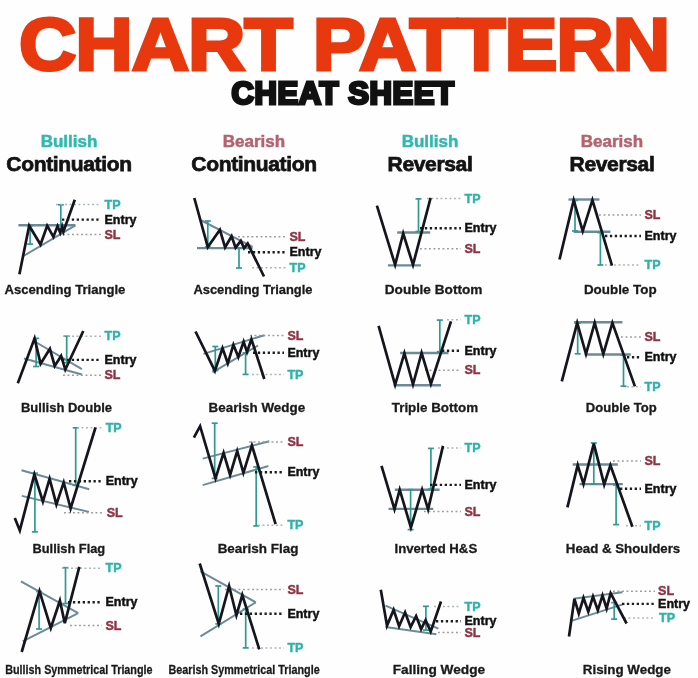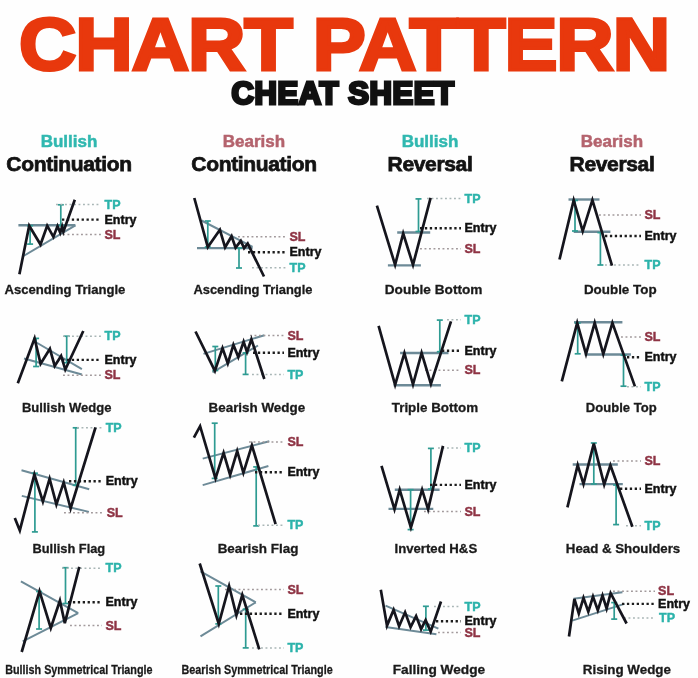--- a/index.html
+++ b/index.html
@@ -276,21 +276,21 @@
       <div class="lvl" style="left: 464.5px; top: 221.3px; color: rgb(17, 17, 17);">Entry</div>
       <div class="lvl" style="left: 464.5px; top: 241.8px; color: rgb(142, 51, 68);">SL</div>
       <div class="cap" style="left: 283.6px; width: 300px; top: 282px;"><span style="display: inline-block; white-space: nowrap; transform: scaleX(1.04878);">Double Bottom</span></div>
       <div class="lvl" style="left: 644.5px; top: 208.1px; color: rgb(142, 51, 68);">SL</div>
       <div class="lvl" style="left: 644.5px; top: 229.1px; color: rgb(17, 17, 17);">Entry</div>
       <div class="lvl" style="left: 644.5px; top: 258.1px; color: rgb(44, 179, 171);">TP</div>
       <div class="cap" style="left: 470.1px; width: 300px; top: 282px;"><span style="display: inline-block; white-space: nowrap; transform: scaleX(1.03075);">Double Top</span></div>
       <div class="lvl" style="left: 104.5px; top: 329.3px; color: rgb(44, 179, 171);">TP</div>
       <div class="lvl" style="left: 104.5px; top: 353px; color: rgb(17, 17, 17);">Entry</div>
       <div class="lvl" style="left: 104.5px; top: 368.4px; color: rgb(142, 51, 68);">SL</div>
-      <div class="cap" style="left: -83.4px; width: 300px; top: 400px;"><span style="display: inline-block; white-space: nowrap; transform: scaleX(1.00192);">Bullish Wedge</span></div>
+      <div class="cap" style="left: -83.4px; width: 300px; top: 400px;"><span style="display: inline-block; white-space: nowrap; transform: scaleX(1.00192);">Bullish Double</span></div>
       <div class="lvl" style="left: 287.4px; top: 328.7px; color: rgb(142, 51, 68);">SL</div>
       <div class="lvl" style="left: 287.4px; top: 345.8px; color: rgb(17, 17, 17);">Entry</div>
       <div class="lvl" style="left: 287.4px; top: 367.5px; color: rgb(44, 179, 171);">TP</div>
       <div class="cap" style="left: 106.6px; width: 300px; top: 400px;"><span style="display: inline-block; white-space: nowrap; transform: scaleX(1.03109);">Bearish Wedge</span></div>
       <div class="lvl" style="left: 464.5px; top: 312.8px; color: rgb(44, 179, 171);">TP</div>
       <div class="lvl" style="left: 464.5px; top: 343.8px; color: rgb(17, 17, 17);">Entry</div>
       <div class="lvl" style="left: 464.5px; top: 363.4px; color: rgb(142, 51, 68);">SL</div>
       <div class="cap" style="left: 284.8px; width: 300px; top: 400px;"><span style="display: inline-block; white-space: nowrap; transform: scaleX(1.03006);">Triple Bottom</span></div>
       <div class="lvl" style="left: 644.5px; top: 330.2px; color: rgb(142, 51, 68);">SL</div>
       <div class="lvl" style="left: 644.5px; top: 350.3px; color: rgb(17, 17, 17);">Entry</div>
@@ -312,21 +312,21 @@
       <div class="lvl" style="left: 644.5px; top: 481.8px; color: rgb(17, 17, 17);">Entry</div>
       <div class="lvl" style="left: 644.5px; top: 518.9px; color: rgb(44, 179, 171);">TP</div>
       <div class="cap" style="left: 472.8px; width: 300px; top: 541px;"><span style="display: inline-block; white-space: nowrap; transform: scaleX(1.02171);">Head &amp; Shoulders</span></div>
       <div class="lvl" style="left: 105.5px; top: 561.3px; color: rgb(44, 179, 171);">TP</div>
       <div class="lvl" style="left: 105.5px; top: 595.3px; color: rgb(17, 17, 17);">Entry</div>
       <div class="lvl" style="left: 105.5px; top: 618.5px; color: rgb(142, 51, 68);">SL</div>
       <div class="cap" style="left: -71.5px; width: 300px; top: 662px;"><span style="display: inline-block; white-space: nowrap; transform: scaleX(0.828765);">Bullish Symmetrical Triangle</span></div>
       <div class="lvl" style="left: 287.4px; top: 582.5px; color: rgb(142, 51, 68);">SL</div>
       <div class="lvl" style="left: 287.4px; top: 606.9px; color: rgb(17, 17, 17);">Entry</div>
       <div class="lvl" style="left: 287.4px; top: 641px; color: rgb(44, 179, 171);">TP</div>
-      <div class="cap" style="left: 107px; width: 300px; top: 662px;"><span style="display: inline-block; white-space: nowrap; transform: scaleX(0.830342);">Bearish Symmetrical Triangle</span></div>
+      <div class="cap" style="left: 94px; width: 300px; top: 662px;"><span style="display: inline-block; white-space: nowrap; transform: scaleX(0.830342);">Bearish Symmetrical Triangle</span></div>
       <div class="lvl" style="left: 464.5px; top: 599.6px; color: rgb(44, 179, 171);">TP</div>
       <div class="lvl" style="left: 464.5px; top: 614.4px; color: rgb(17, 17, 17);">Entry</div>
       <div class="lvl" style="left: 464.5px; top: 625.7px; color: rgb(142, 51, 68);">SL</div>
       <div class="cap" style="left: 288.6px; width: 300px; top: 662px;"><span style="display: inline-block; white-space: nowrap; transform: scaleX(1.05244);">Falling Wedge</span></div>
       <div class="lvl" style="left: 658.1px; top: 584.3px; color: rgb(142, 51, 68);">SL</div>
       <div class="lvl" style="left: 658.1px; top: 597px; color: rgb(17, 17, 17);">Entry</div>
       <div class="lvl" style="left: 659.1px; top: 611px; color: rgb(44, 179, 171);">TP</div>
       <div class="cap" style="left: 476.5px; width: 300px; top: 662px;"><span style="display: inline-block; white-space: nowrap; transform: scaleX(1.02895);">Rising Wedge</span></div>
     </div>
 </div>

